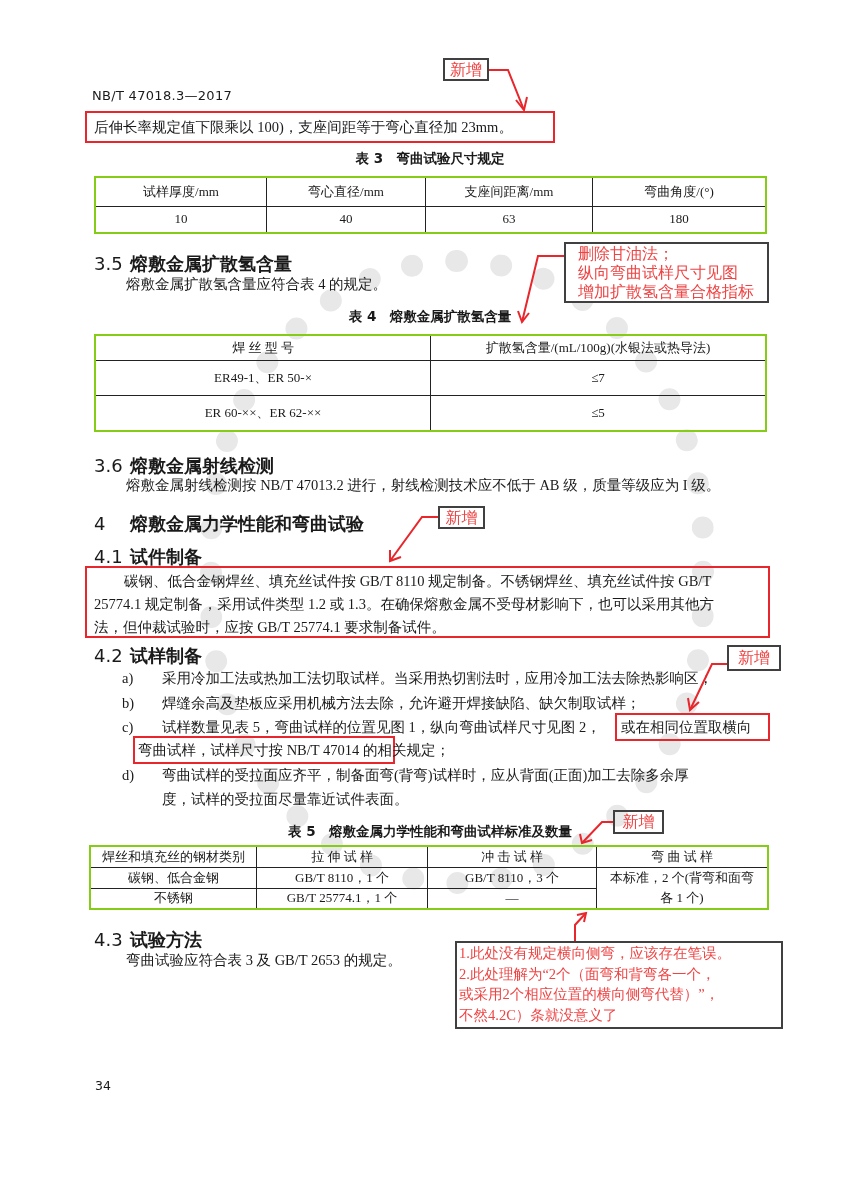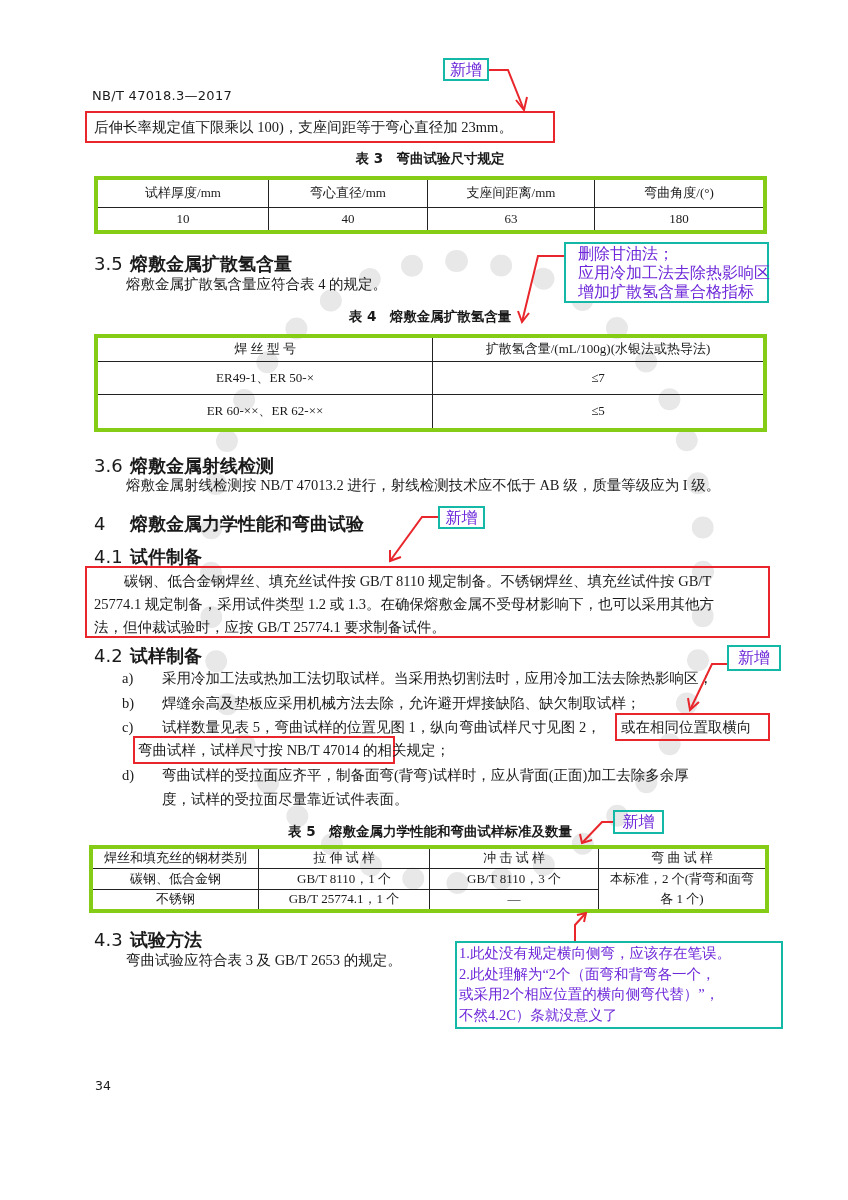--- a/index.html
+++ b/index.html
@@ -6,23 +6,23 @@
   body { width: 848px; height: 1200px; position: relative; overflow: hidden;
          font-family: "Liberation Serif", "DejaVu Serif", serif; color: #1a1a1a; }
   .abs { position: absolute; }
   .hdr { font-family: "DejaVu Sans", sans-serif; font-size: 13px; letter-spacing: 0.3px; }
   .body-text { font-size: 14.5px; line-height: 26px; white-space: nowrap; }
   .sec { font-family: "DejaVu Sans", sans-serif; font-size: 18px; font-weight: bold; white-space: nowrap; }
   .sec .num { display: inline-block; width: 36px; font-weight: normal; }
   .caption { font-family: "DejaVu Sans", sans-serif; font-size: 13.5px; font-weight: bold; white-space: nowrap; text-align: center; }
   table.doc { position: absolute; border-collapse: collapse; font-size: 13px; }
   table.doc td { border: 1px solid #222; text-align: center; padding: 0; }
-  table.doc.outer { border: 4px solid #84cc16; }
+  table.doc.outer { border: 2px solid #84cc16; }
   .redbox { position: absolute; border: 2px solid #e8262b; box-sizing: border-box; }
-  .note { position: absolute; border: 2px solid #14b8a6; box-sizing: border-box; color: #6d28d9;
+  .note { position: absolute; border: 2px solid #404040; box-sizing: border-box; color: #ef4444;
           font-family: "Liberation Serif", "DejaVu Serif", serif; background: #ffffff; white-space: nowrap; }
   .note-line { display: block; }
   svg.arrows { position: absolute; left: 0; top: 0; width: 848px; height: 1200px; pointer-events: none; }
   .watermark { position: absolute; left: 200px; top: 250px; width: 470px; height: 600px;
                border-radius: 50% / 45%; border: 22px dotted #d6d6d6; opacity: 0.55; pointer-events:none; }
   .item-label { display: inline-block; width: 40px; }
 </style>
 </head>
 <body>
 
@@ -120,21 +120,21 @@
 </tbody>
   </table>
 
 <div class="abs sec" style="left:94px; top:928px;"><span class="num">4.3</span><span>试验方法</span></div>
 <div class="abs body-text" style="left:126px; top:947px;">弯曲试验应符合表 3 及 GB/T 2653 的规定。</div>
 
 <div class="note" style="left:443px; top:58px; width:46px; height:23px; font-size:16px; line-height:19px; text-align:center;">新增</div>
 
 <div class="note" style="left:564px; top:242px; width:205px; height:61px; font-size:16px; line-height:19px; padding-left:12px;">
   <span class="note-line">删除甘油法；</span>
-  <span class="note-line">应用冷加工法去除热影响区</span>
+  <span class="note-line">纵向弯曲试样尺寸见图</span>
   <span class="note-line">增加扩散氢含量合格指标</span>
 </div>
 
 <div class="note" style="left:438px; top:506px; width:47px; height:23px; font-size:16px; line-height:19px; text-align:center; background:transparent;">新增</div>
 
 <div class="note" style="left:727px; top:645px; width:54px; height:26px; font-size:16px; line-height:22px; text-align:center;">新增</div>
 
 <div class="note" style="left:613px; top:810px; width:51px; height:24px; font-size:16px; line-height:20px; text-align:center; background:transparent;">新增</div>
 
 <div class="note" style="left:455px; top:941px; width:328px; height:88px; font-size:14.5px; line-height:20.5px; padding-left:2px;">

